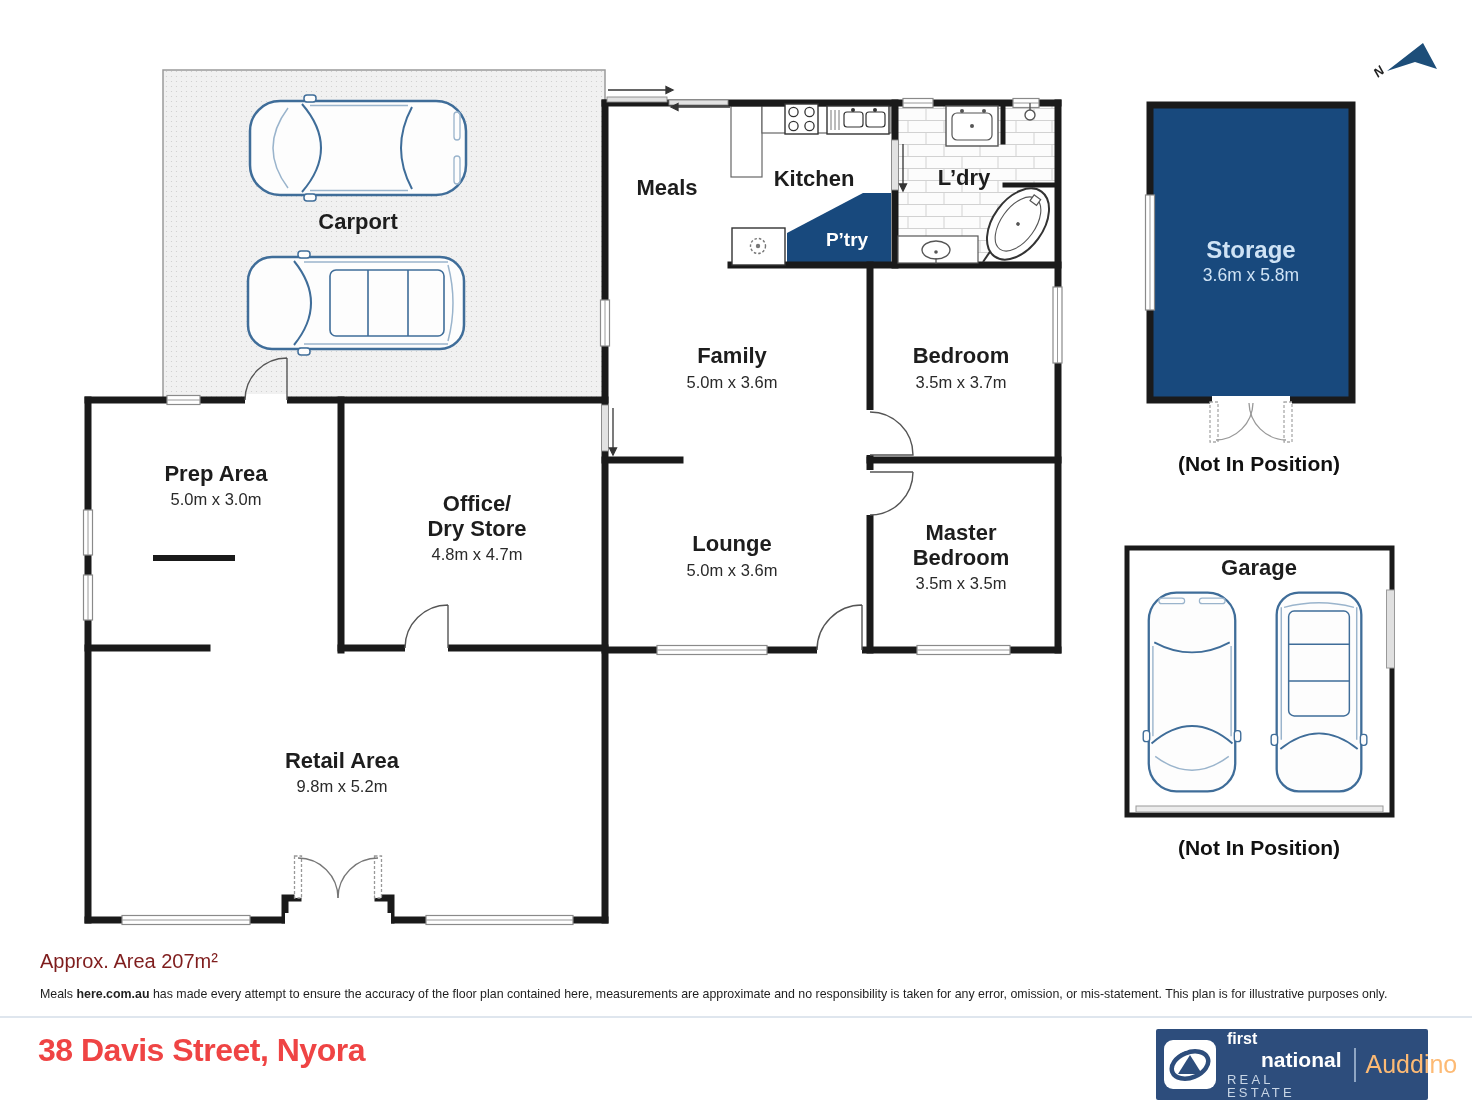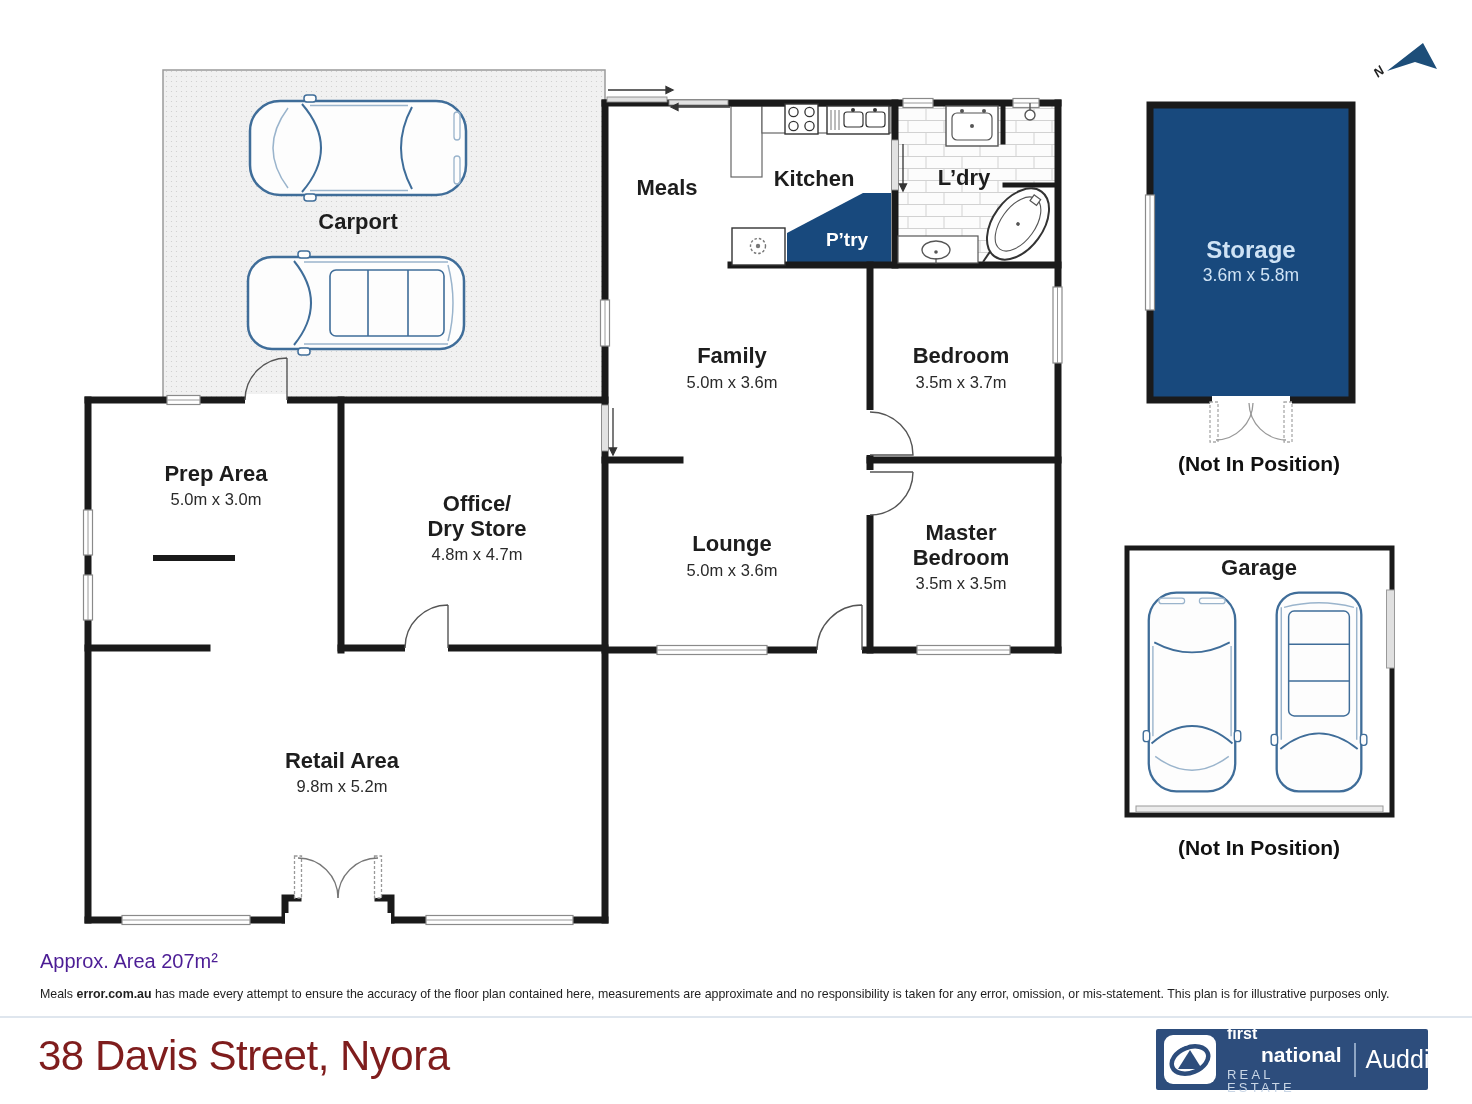--- a/index.html
+++ b/index.html
@@ -6,35 +6,35 @@
   .page{position:relative;width:1472px;height:1104px;background:#ffffff;overflow:hidden;
         font-family:"Liberation Sans",sans-serif;}
   svg text{font-family:"Liberation Sans",sans-serif;}
   .room-name{font-size:22px;font-weight:700;fill:#1d1d1d;}
   .room-dims{font-size:16.5px;fill:#2a2a2a;}
   .room-name-light{font-size:24px;font-weight:700;fill:#cfe3f5;}
   .room-dims-light{font-size:17.5px;fill:#cfe3f5;}
   .note-text{font-size:21px;font-weight:700;fill:#111;}
   .ptry-text{font-size:19px;font-weight:700;fill:#ffffff;}
   .north-n{font-size:13px;font-weight:700;font-style:italic;fill:#222;}
-  .footer-area{position:absolute;left:40px;top:950px;font-size:20px;color:#4c1d95;}
+  .footer-area{position:absolute;left:40px;top:950px;font-size:20px;color:#7f1d1d;}
   .footer-disclaimer{position:absolute;left:40px;top:987px;font-size:12.4px;color:#1f1f1f;white-space:nowrap;}
   .footer-disclaimer b{font-weight:700;}
   .footer-divider{position:absolute;left:0;top:1016px;width:1472px;height:2px;background:#dfe6ee;}
-  .footer-address{position:absolute;left:38px;top:1032px;font-size:42px;font-weight:400;color:#7f1d1d;letter-spacing:-0.5px;}
-  .logo{position:absolute;left:1156px;top:1029px;width:272px;height:61px;background:#2d4d7c;
+  .footer-address{position:absolute;left:38px;top:1032px;font-size:32px;font-weight:700;color:#ef4444;letter-spacing:-0.5px;}
+  .logo{position:absolute;left:1156px;top:1029px;width:272px;height:71px;background:#2d4d7c;
         border-radius:2px;display:flex;align-items:center;padding-left:8px;box-sizing:border-box;}
   .logo-icon{width:52px;height:49px;background:#ffffff;border-radius:9px;flex:0 0 auto;
              display:flex;align-items:center;justify-content:center;}
   .logo-textcol{margin-left:11px;line-height:1;}
   .logo-first{font-size:16px;font-weight:700;color:#ffffff;}
   .logo-national{font-size:21px;font-weight:700;color:#ffffff;margin-top:2px;margin-left:34px;}
   .logo-re{font-size:13px;letter-spacing:3.2px;color:#c9d6e6;margin-top:3px;}
   .logo-sep{width:2px;height:34px;background:#8fa6c4;margin:0 10px 0 12px;flex:0 0 auto;}
-  .logo-office{font-size:25px;font-weight:400;color:#ffffff;}
+  .logo-office{font-size:25px;font-weight:400;color:#fdba74;}
 </style>
 </head>
 <body>
 
 <div class="page">
 
 <svg width="1472" height="1104" viewBox="0 0 1472 1104">
   <defs>
     <pattern id="dots" width="5" height="5" patternUnits="userSpaceOnUse">
       <rect width="5" height="5" fill="#f1f1f1"></rect>
@@ -284,21 +284,21 @@
     <text class="room-dims-light" x="1251" y="281">3.6m x 5.8m</text>
     <text class="note-text" x="1259" y="471">(Not In Position)</text>
 
     <text class="room-name" x="1259" y="575">Garage</text>
     <text class="note-text" x="1259" y="855">(Not In Position)</text>
   </g>
 </svg>
 
   
   <div class="footer-area">Approx. Area 207m²</div>
-  <div class="footer-disclaimer"><span>Meals </span><b>error.com.au</b><span> has made every attempt to ensure the accuracy of the floor plan contained here, measurements are approximate and no responsibility is taken for any error, omission, or mis-statement. This plan is for illustrative purposes only.</span></div>
+  <div class="footer-disclaimer"><span>Meals </span><b>here.com.au</b><span> has made every attempt to ensure the accuracy of the floor plan contained here, measurements are approximate and no responsibility is taken for any error, omission, or mis-statement. This plan is for illustrative purposes only.</span></div>
   <div class="footer-divider"></div>
   <div class="footer-address">38 Davis Street, Nyora</div>
 
   <div class="logo">
     <div class="logo-icon">
       <svg width="44" height="42" viewBox="0 0 44 42">
         <ellipse cx="22" cy="21" rx="19" ry="12.5" fill="none" stroke="#2d4d7c" stroke-width="4.5" transform="rotate(-22 22 21)"></ellipse>
         <polygon points="22,11 34,30 10,30" fill="#2d4d7c"></polygon>
         <path d="M4,14 Q10,7 20,5" stroke="#ffffff" stroke-width="2" fill="none"></path>
       </svg>

